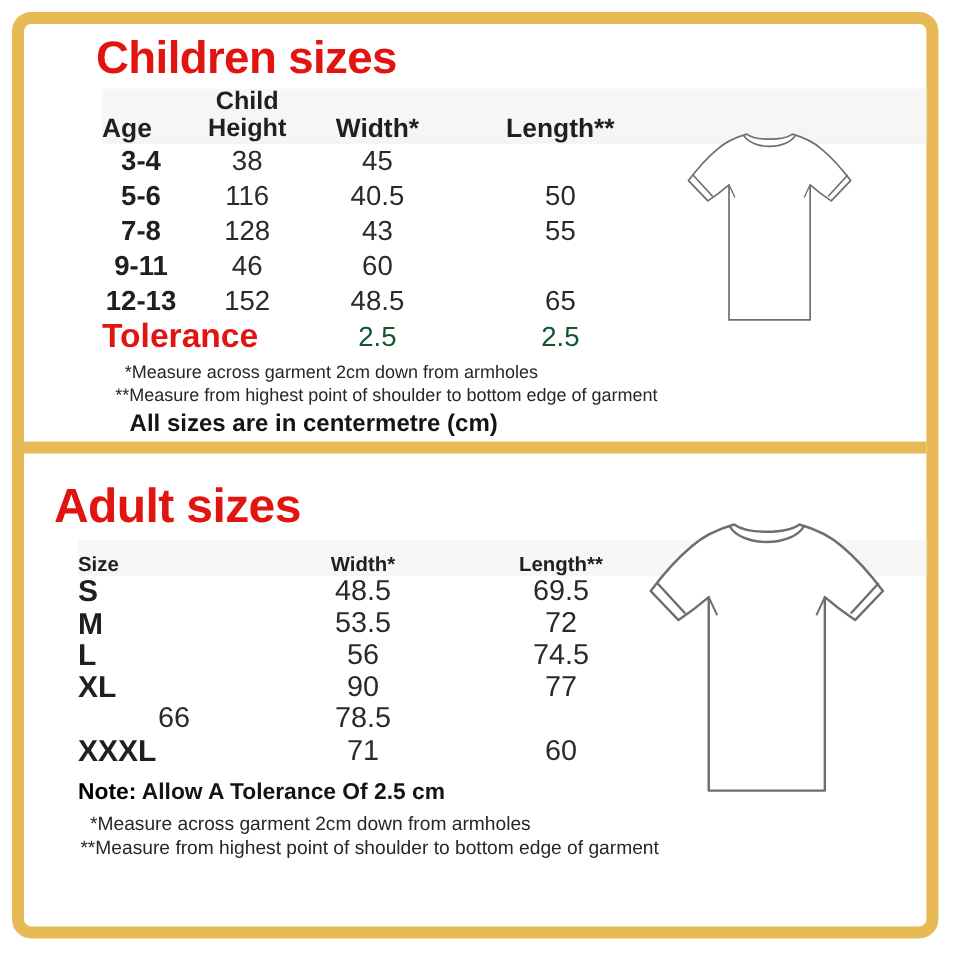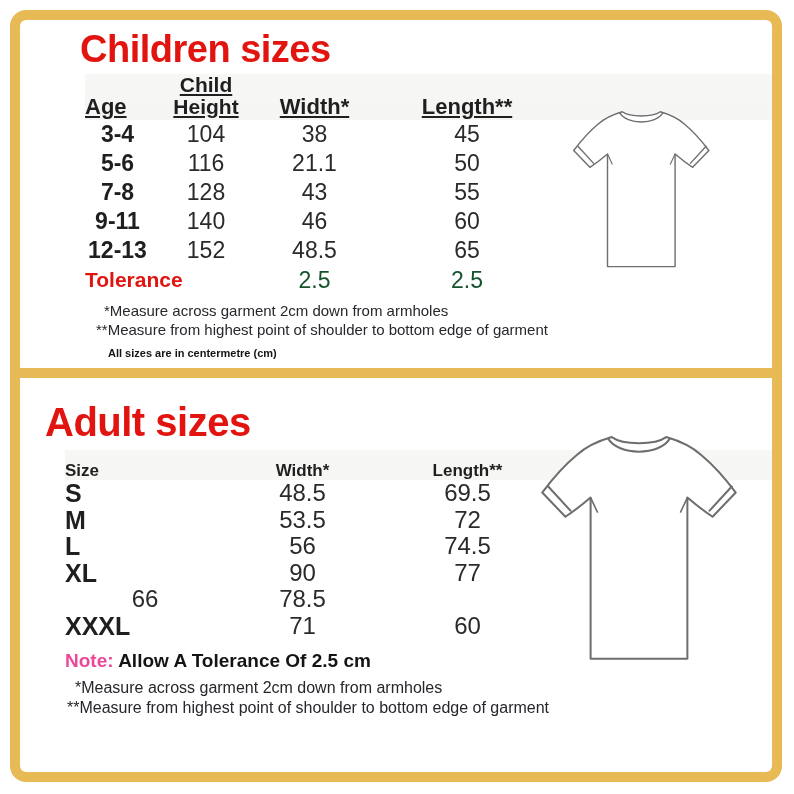--- a/index.html
+++ b/index.html
@@ -18,42 +18,42 @@
   .panel-adult{flex:1 1 auto;padding:22px 0 0 22px;border-radius:17px;}
   .title{
     margin:0;color:#e21410;font-weight:800;letter-spacing:-0.5px;line-height:1.15;
   }
   .title-children{font-size:38px;}
   .title-adult{font-size:40px;margin-left:3px;line-height:1.1;}
   
   .ctable{margin-left:5px;margin-top:2px;}
   .crow{display:grid;grid-template-columns:65px 112px 105px 200px;align-items:end;}
   .chead{min-height:46px;background:linear-gradient(#f7f7f5,#f5f5f3);}
-  .chead .hc{font-weight:bold;font-size:22px;line-height:1.05;padding-bottom:2px;text-decoration:underline;}
+  .chead .hc{font-weight:bold;font-size:22px;line-height:1.05;padding-bottom:2px;}
   .chead .h-height{font-size:21px;}
   .cbody .cell{font-size:23px;line-height:29px;text-align:center;}
   .cell-left{text-align:left;font-weight:bold;}
   .cell-center{text-align:center;}
   .num{font-weight:400;color:#2a2a2a;}
   .tol-row{display:grid;grid-template-columns:177px 105px 200px;line-height:30px;}
-  .tol-label{color:#e21410;font-weight:bold;font-size:21px;}
+  .tol-label{color:#e21410;font-weight:bold;font-size:28px;}
   .tol-val{text-align:center;font-size:23px;color:#14532d;}
   .cnotes{margin-top:6px;font-size:15px;line-height:19px;color:#26262c;}
   .cnote-1{padding-left:24px;}
   .cnote-2{padding-left:16px;}
-  .units-note{margin-top:3px;padding-left:28px;font-size:11px;font-weight:bold;color:#141414;line-height:22px;}
+  .units-note{margin-top:3px;padding-left:28px;font-size:20px;font-weight:bold;color:#141414;line-height:22px;}
   
   .atable{margin-left:23px;margin-top:6px;}
   .arow{display:grid;grid-template-columns:160px 155px 175px;align-items:end;}
   .ahead{min-height:30px;background:linear-gradient(#f7f7f5,#f6f6f4);}
   .ahead .hc{font-weight:bold;font-size:17px;line-height:1.05;}
   .abody .cell{font-size:25px;line-height:26.5px;}
   .abody .num{font-size:24px;}
   .anote{margin-top:9px;font-size:19px;font-weight:bold;line-height:26px;color:#141414;}
-  .anote .note-label{color:#ec4899;}
+  .anote .note-label{color:#000000;}
   .anotes{margin-top:4px;font-size:16px;line-height:20px;color:#26262c;}
   .anote-1{padding-left:10px;}
   .anote-2{padding-left:2px;}
   
   .tee{position:absolute;}
   .tee-children{right:56px;top:84px;width:148px;height:176px;}
   .tee-adult{right:26px;top:48px;width:212px;height:252px;}
 </style>
 </head>
 <body>
@@ -67,39 +67,37 @@
       <div class="ctable">
         <div class="crow chead">
           <div class="hc cell-left">Age</div>
           <div class="hc h-height cell-center">Child Height</div>
           <div class="hc cell-center">Width*</div>
           <div class="hc cell-center">Length**</div>
         </div>
         <div class="cbody">
           <div class="crow">
             <div class="cell cell-left">3-4</div>
-            <div class="cell cell-center num">104</div>
             <div class="cell cell-center num">38</div>
             <div class="cell cell-center num">45</div>
           </div>
           <div class="crow">
             <div class="cell cell-left">5-6</div>
             <div class="cell cell-center num">116</div>
-            <div class="cell cell-center num">21.1</div>
+            <div class="cell cell-center num">40.5</div>
             <div class="cell cell-center num">50</div>
           </div>
           <div class="crow">
             <div class="cell cell-left">7-8</div>
             <div class="cell cell-center num">128</div>
             <div class="cell cell-center num">43</div>
             <div class="cell cell-center num">55</div>
           </div>
           <div class="crow">
             <div class="cell cell-left">9-11</div>
-            <div class="cell cell-center num">140</div>
             <div class="cell cell-center num">46</div>
             <div class="cell cell-center num">60</div>
           </div>
           <div class="crow">
             <div class="cell cell-left">12-13</div>
             <div class="cell cell-center num">152</div>
             <div class="cell cell-center num">48.5</div>
             <div class="cell cell-center num">65</div>
           </div>
           <div class="tol-row">

